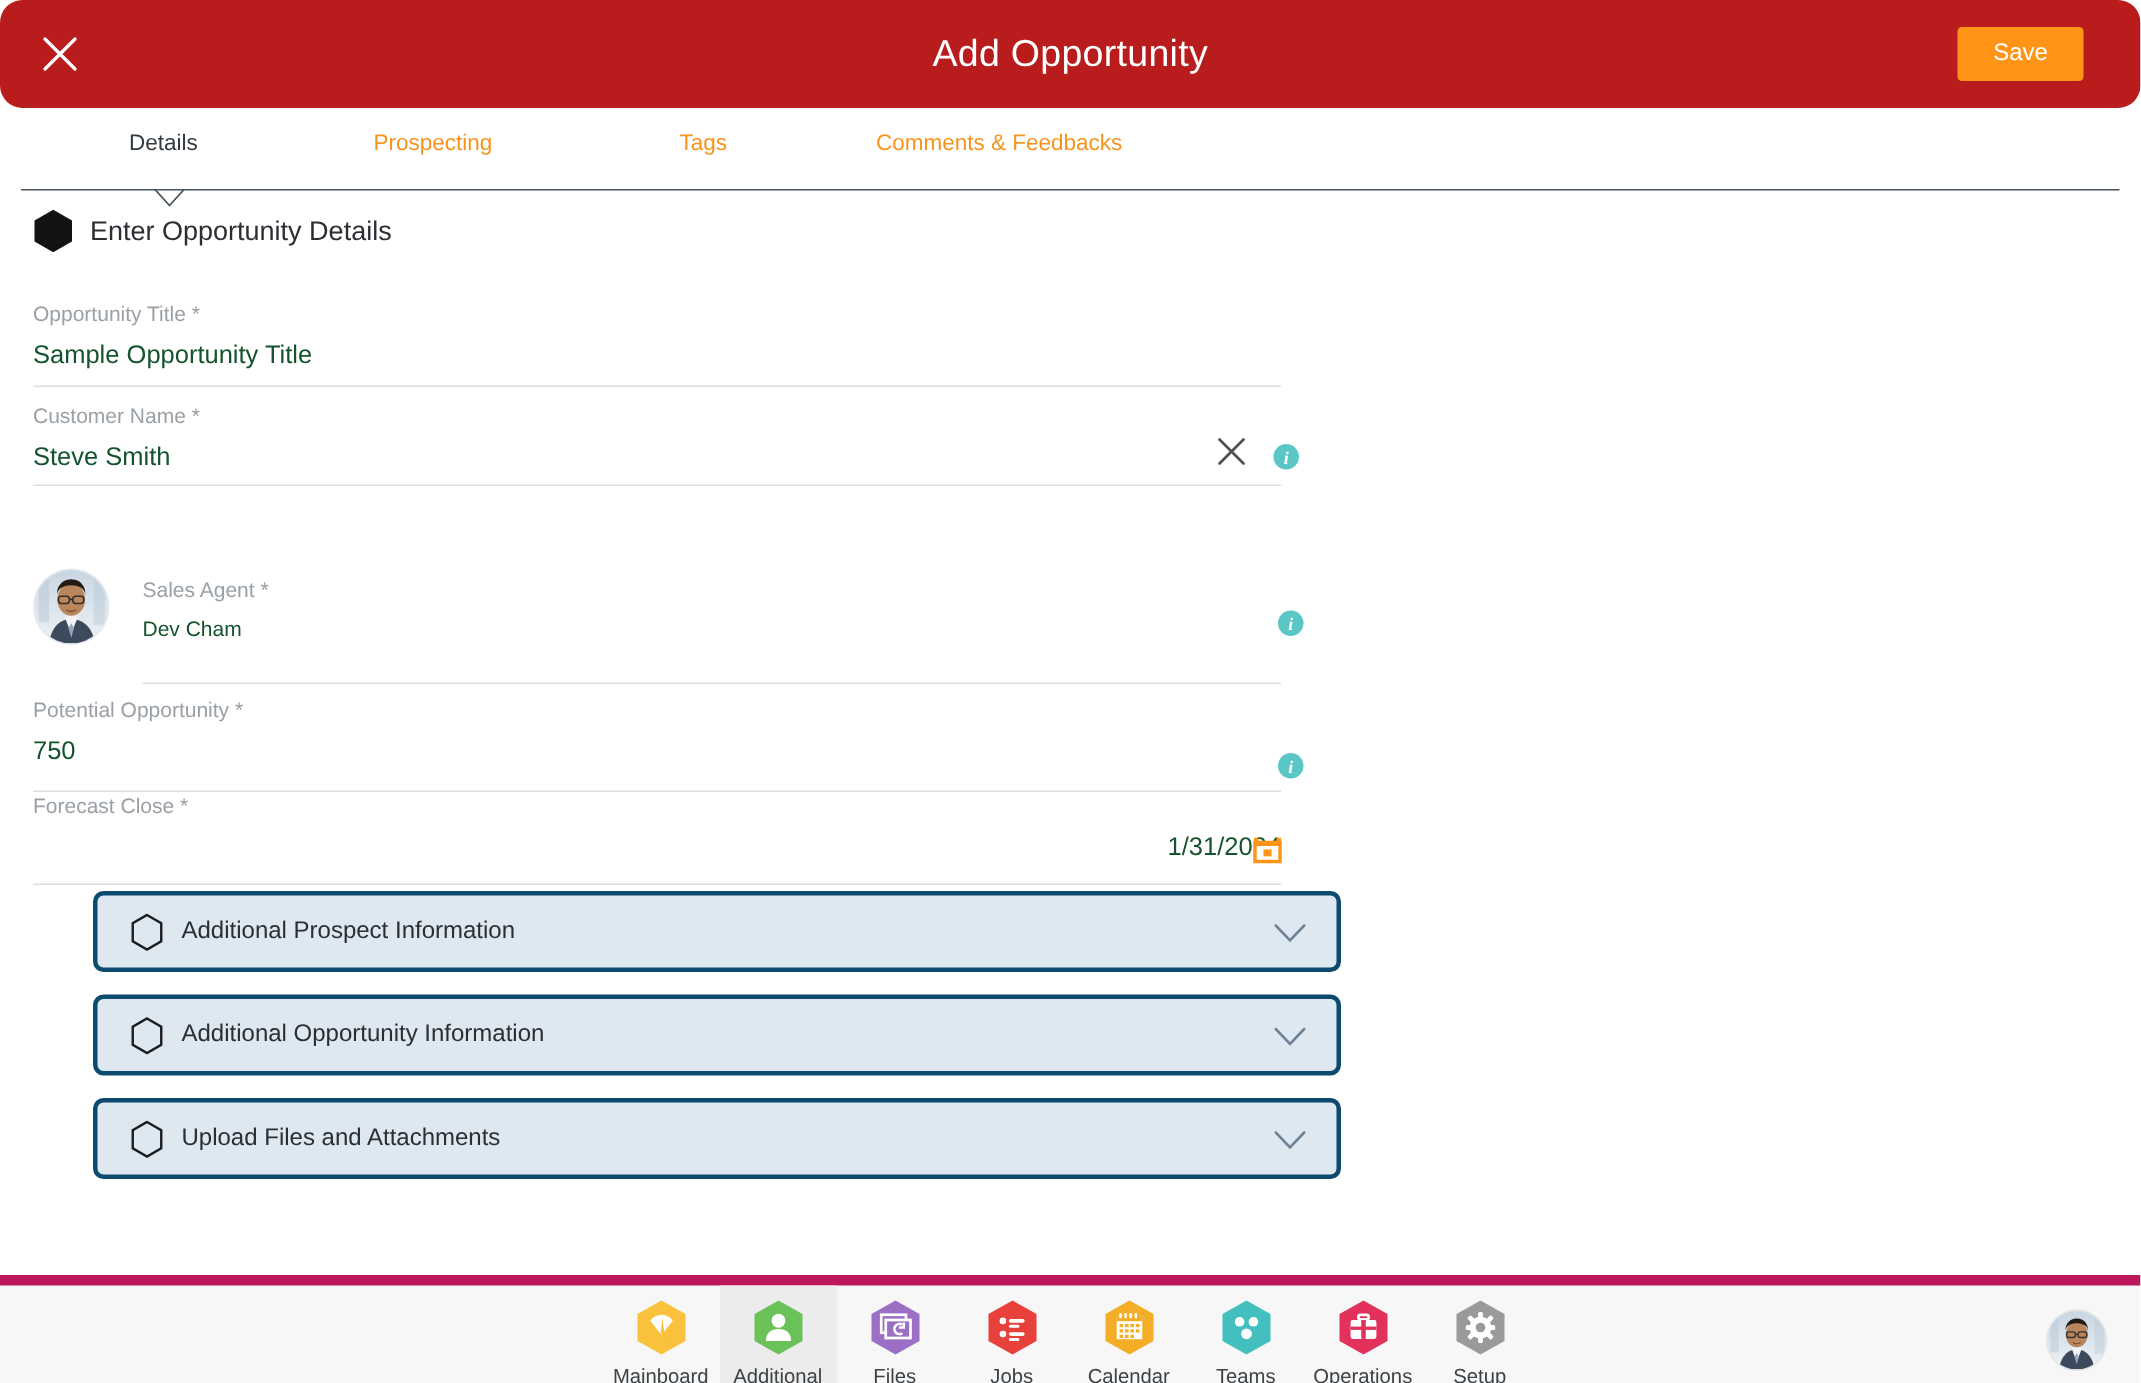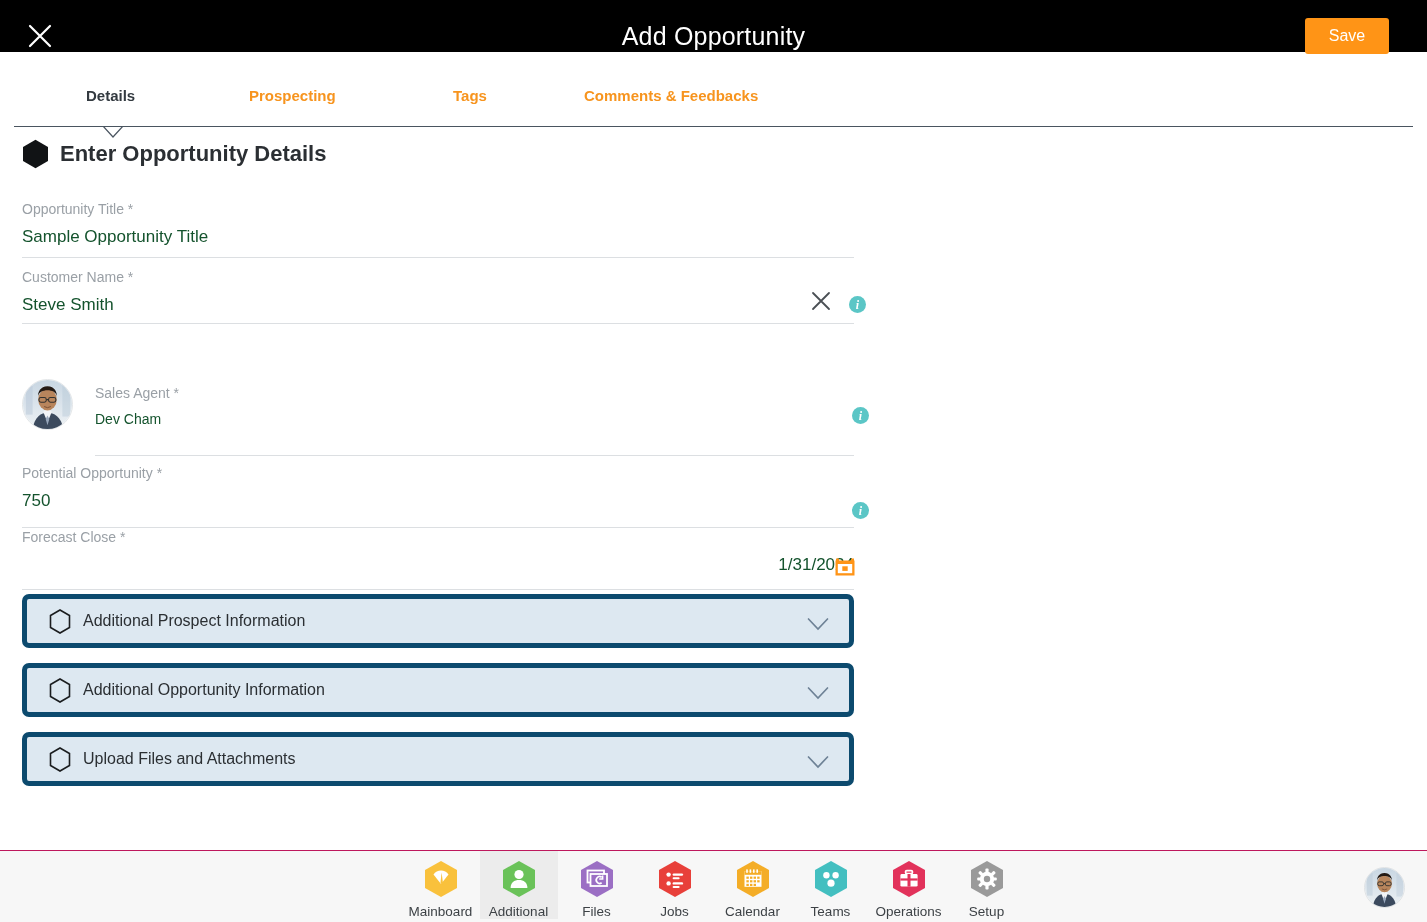--- a/index.html
+++ b/index.html
@@ -7,23 +7,23 @@
     width: 1427px; height: 922px;
     font-family: "Liberation Sans", sans-serif;
     background: #ffffff;
     overflow: hidden;
   }
   .app { position: relative; width: 1427px; height: 922px; background:#fff; }
 
   
   .topbar {
     position: absolute; top: 0; left: 0;
-    width: 1427px; height: 52px;
-    background: #000000;
-    display: flex; align-items: center;
+    width: 1427px; height: 72px;
+    background: #b91c1c;
+    display: flex; align-items: center; border-radius: 15px;
   }
   .close-btn {
     position: absolute; left: 24px; top: 20px;
     width: 32px; height: 32px;
     display: flex; align-items: center; justify-content: center;
     cursor: pointer;
   }
   .close-btn svg { display:block; }
   .topbar-title {
     position: absolute; left: 0; top: 0; width: 1427px; height: 72px;
@@ -43,21 +43,20 @@
 
   
   .tabs {
     position: absolute; top: 72px; left: 0;
     width: 1427px; height: 55px;
   }
   .tab {
     position: absolute; top: 15px;
     font-size: 15px; color: #f7941e; cursor: pointer;
     white-space: nowrap;
-    font-weight: bold;
   }
   .tab.active { color: #333a40; }
   .tab-0 { left: 86px; }
   .tab-1 { left: 249px; }
   .tab-2 { left: 453px; }
   .tab-3 { left: 584px; }
   .tabs-rule {
     position: absolute; top: 126px; left: 14px;
     width: 1399px; height: 1px; background: #4a5560;
   }
@@ -68,21 +67,21 @@
   }
   .tab-caret svg { display:block; }
 
   
   .section-head {
     position: absolute; top: 139px; left: 22px;
     display: flex; align-items: center; gap: 11px;
   }
   .hex-solid { width: 27px; height: 30px; display:block; }
   .section-head-title {
-    font-size: 22px; font-weight: bold; color: #2b2f33;
+    font-size: 18px; font-weight: normal; color: #2b2f33;
   }
 
   
   .form { position: absolute; top: 196px; left: 22px; width: 832px; }
 
   .field { position: relative; }
   .field-label {
     font-size: 14px; color: #9aa0a6; line-height: 18px;
     white-space: nowrap;
   }
@@ -143,42 +142,43 @@
     width: 24px; height: 24px; cursor: pointer;
   }
   .cal-btn svg { display:block; }
 
   
   .accordions { position: absolute; top: 594px; left: 22px; width: 832px; }
   .accordion {
     position: relative;
     width: 832px; height: 54px;
     background: #dde8f1;
-    border: 5px solid #0c4a6e;
+    border: 3px solid #0c4a6e;
     border-radius: 7px;
     display: flex; align-items: center;
     cursor: pointer;
     margin-bottom: 15px;
+    margin-left: 40px;
   }
   .acc-hex { margin-left: 22px; width: 22px; height: 25px; display:block; }
   .acc-label {
     margin-left: 12px; font-size: 16px; color: #2b2f33;
   }
   .acc-chevron {
     position: absolute; right: 20px; top: 18px;
     width: 22px; height: 14px;
   }
   .acc-chevron svg { display: block; }
 
   
   .bottomnav {
     position: absolute; left: 0; bottom: 0;
     width: 1427px; height: 72px;
     background: #f7f7f7;
-    border-top: 1px solid #be185d;
+    border-top: 7px solid #be185d;
   }
   .nav-items {
     position: absolute; left: 50%; transform: translateX(-50%);
     top: 0; height: 72px;
     display: flex; align-items: flex-start;
   }
   .nav-item {
     width: 78px; height: 68px;
     display: flex; flex-direction: column; align-items: center;
     padding-top: 8px;

